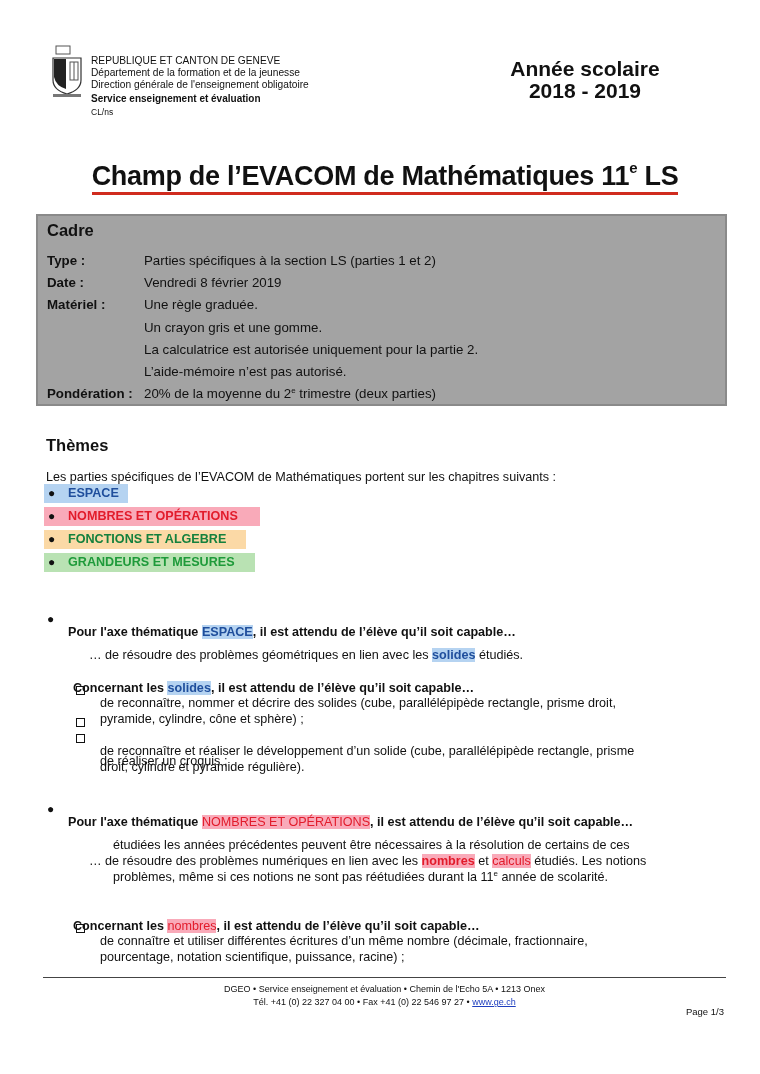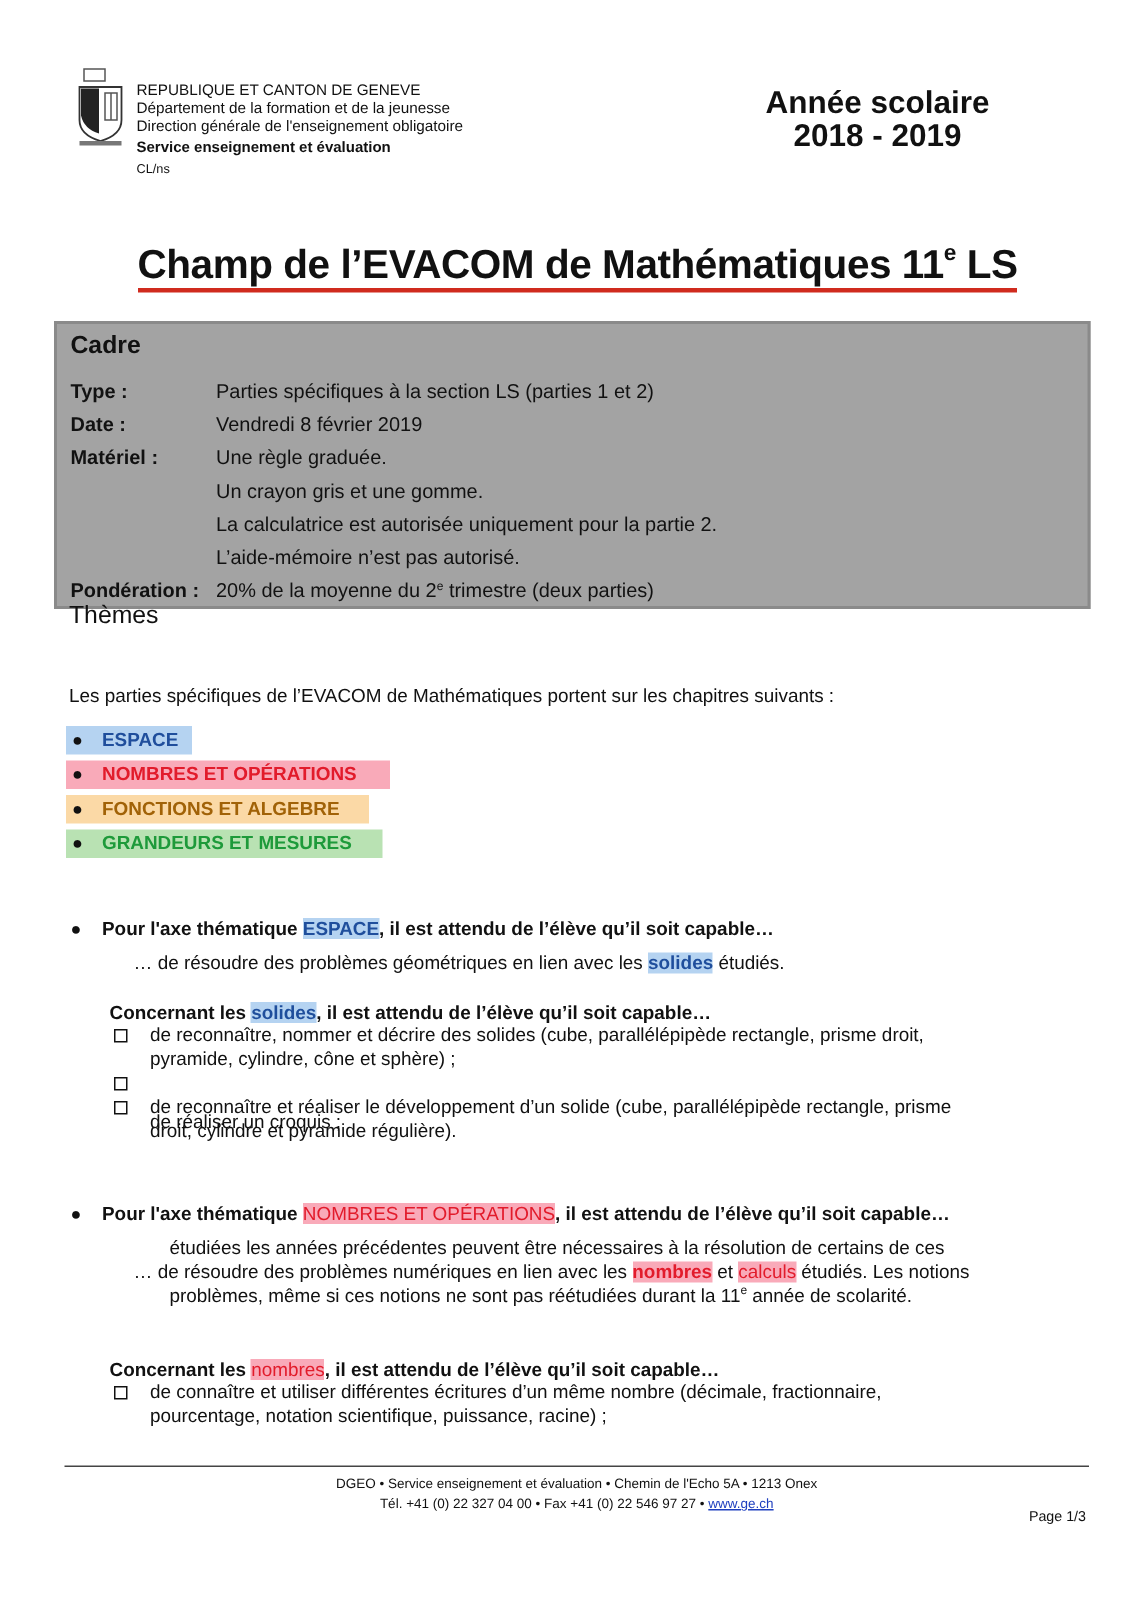--- a/index.html
+++ b/index.html
@@ -23,30 +23,30 @@
 
   
   .cadre { left: 36px; top: 214px; width: 691px; height: 192px; background: #a3a3a3; border: 2px solid #8a8a8a; box-sizing: border-box; }
   .cadre h2 { position: absolute; left: 9px; top: 5px; margin: 0; font-size: 16.5px; font-weight: bold; }
   .crow { position: absolute; left: 9px; font-size: 13.3px; line-height: 16px; }
   .crow .lbl { position: absolute; left: 0; top: 0; width: 100px; font-weight: bold; white-space: nowrap; }
   .crow .val { position: absolute; left: 97px; top: 0; white-space: nowrap; }
   .crow sup { font-size: 8px; vertical-align: 5px; line-height: 0; }
 
   
-  .themes-h { left: 46px; top: 401px; font-size: 16.5px; font-weight: normal; }
+  .themes-h { left: 46px; top: 436px; font-size: 16.5px; font-weight: bold; }
   .intro { left: 46px; top: 456px; font-size: 12.3px; }
   .tlist { left: 44px; top: 484px; }
   .titem { position: relative; height: 23px; font-size: 12.6px; font-weight: bold; }
   .titem .bg { position: absolute; left: 0; top: 0; height: 19px; }
   .titem .dot { position: absolute; left: 4px; top: 2px; font-size: 12px; color: #111; }
   .titem .txt { position: absolute; left: 24px; top: 2px; white-space: nowrap; }
 
   
-  .p { font-size: 12.6px; line-height: 16px; white-space: nowrap; }
+  .p { font-size: 12.6px; line-height: 16px; white-space: nowrap; margin-top: 13px; }
   .b { font-weight: bold; }
   .hl-blue { background: #b5d3f1; color: #1f4e9c; }
   .hl-red { background: #f9aab9; color: #e21b2b; }
   .bullet { position: absolute; left: 47px; font-size: 12px; }
   .box { display: inline-block; width: 9px; height: 9px; border: 1px solid #111; box-sizing: border-box; }
   .chk { position: absolute; left: 76px; }
   .chkt { position: absolute; left: 100px; }
 
   
   .fline { left: 43px; top: 977px; width: 683px; height: 1px; background: #444; }
@@ -119,21 +119,21 @@
     <span class="txt" style="color:#1f4e9c">ESPACE</span>
   </div>
   <div class="titem">
     <div class="bg" style="width:216px;background:#f9aab9"></div>
     <span class="dot">●</span>
     <span class="txt" style="color:#e21b2b">NOMBRES ET OPÉRATIONS</span>
   </div>
   <div class="titem">
     <div class="bg" style="width:202px;background:#fbd9a6"></div>
     <span class="dot">●</span>
-    <span class="txt" style="color:#a16207">FONCTIONS ET ALGEBRE</span>
+    <span class="txt" style="color:#15803d">FONCTIONS ET ALGEBRE</span>
   </div>
   <div class="titem">
     <div class="bg" style="width:211px;background:#b9e2b3"></div>
     <span class="dot">●</span>
     <span class="txt" style="color:#1e9a3a">GRANDEURS ET MESURES</span>
   </div>
 </div>
 
 <span class="bullet" style="top:612px">●</span>
 <div class="abs p b" style="left:68px;top:611px"><span>Pour l'axe thématique </span><span class="hl-blue">ESPACE</span><span>, il est attendu de l’élève qu’il soit capable…</span></div>

